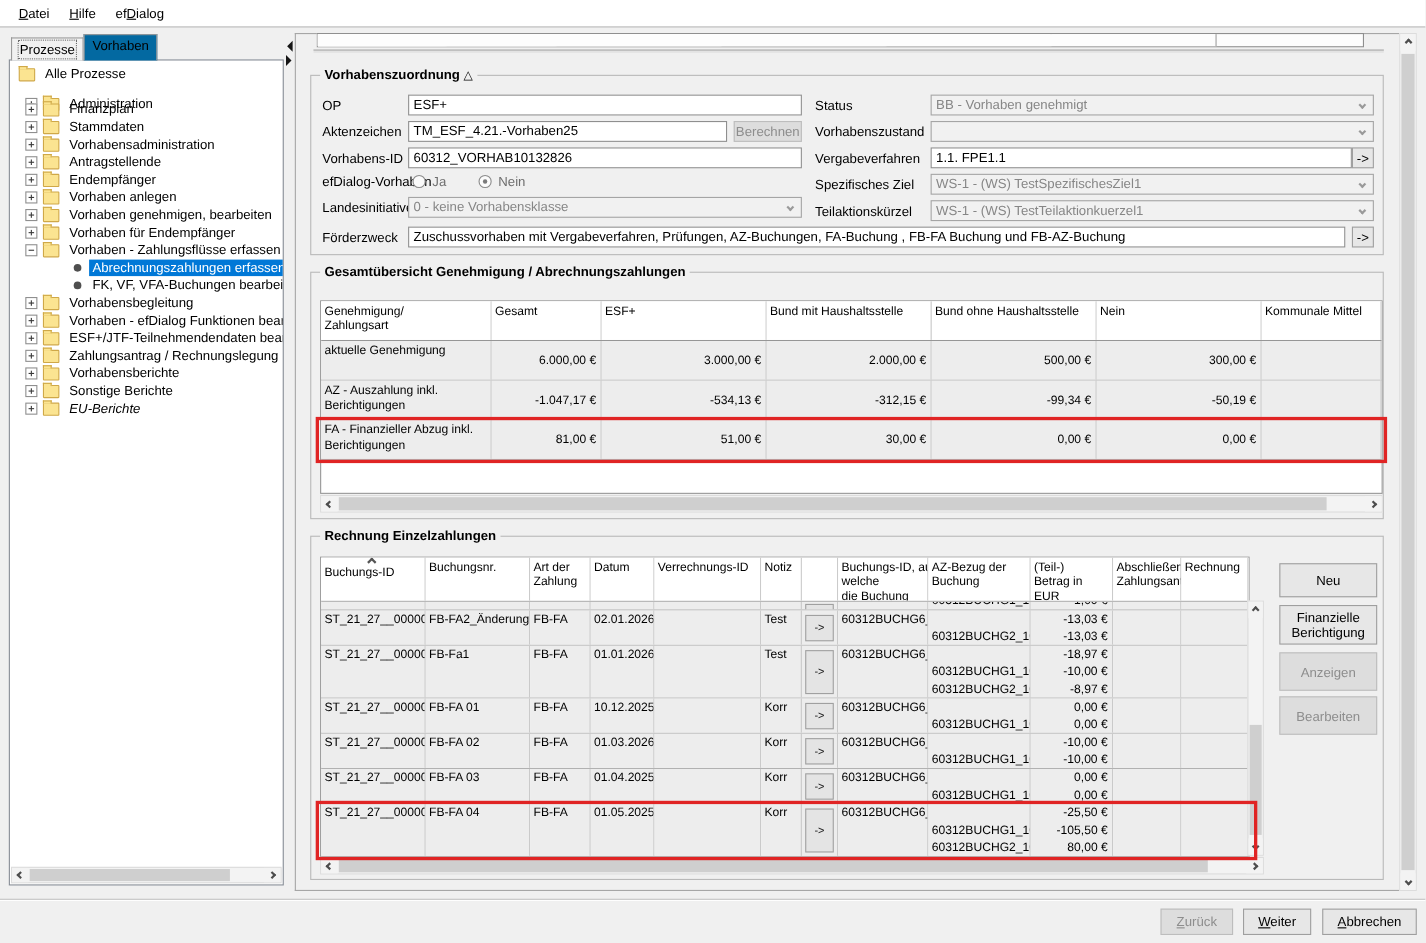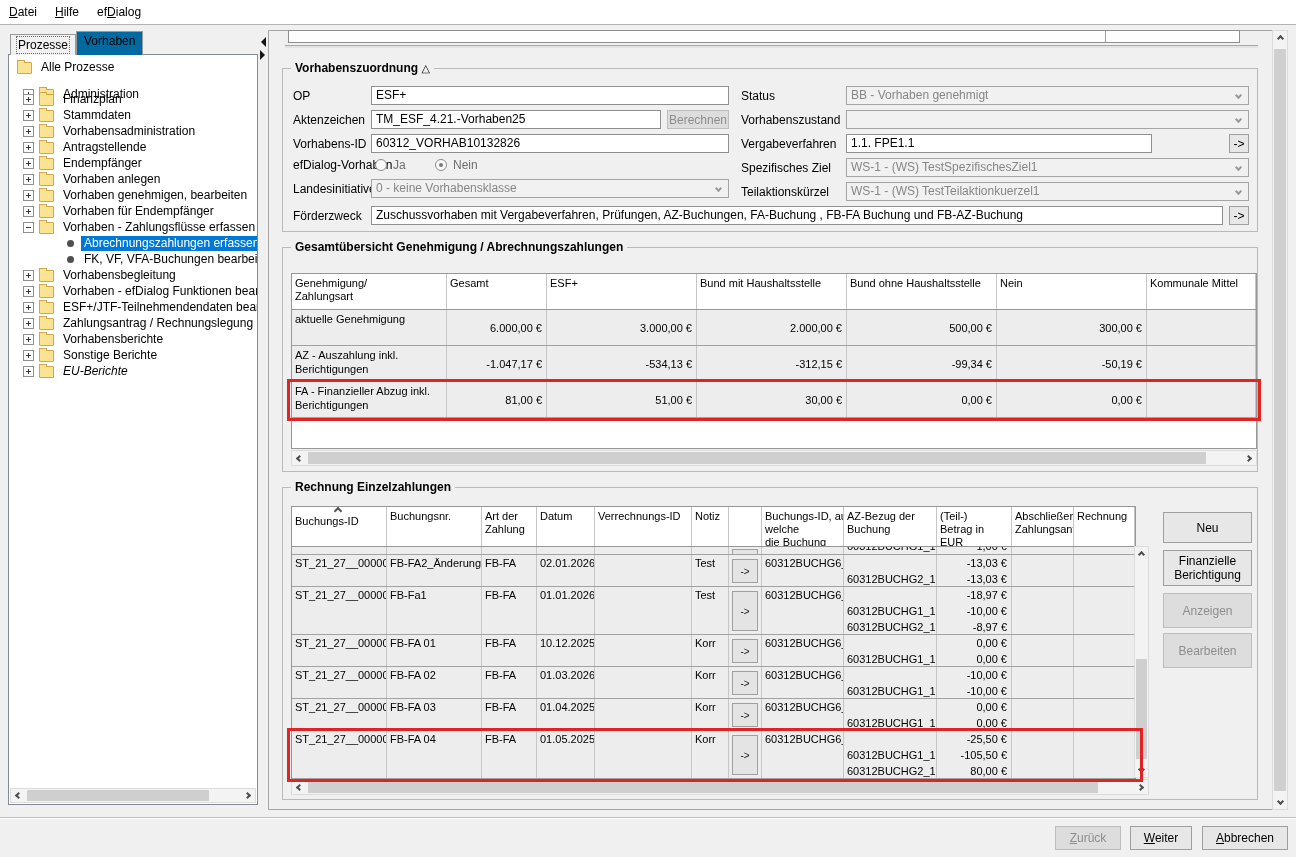--- a/index.html
+++ b/index.html
@@ -1,21 +1,21 @@
 <!DOCTYPE html>
 <html><head>
 <meta charset="utf-8">
 <style>
 *{margin:0;padding:0;box-sizing:border-box}
 html,body{width:1296px;height:857px}
 body{font-family:"Liberation Sans",sans-serif;font-size:12px;background:#f0f0f0;color:#000;position:relative;overflow:hidden}
 u{text-decoration:underline}
 button{font-family:"Liberation Sans",sans-serif}
 
-.menubar{position:absolute;left:0;top:0;right:0;height:25px;background:#fff;border-bottom:1px solid #b3b3b3;display:flex;align-items:center;padding-left:0}
+.menubar{position:absolute;left:0;top:0;right:0;height:25px;background:#fff;border-bottom:1px solid #b3b3b3;display:flex;align-items:center;padding-left:8px}
 .menu-item{padding:4px 9px;cursor:default}
 
 .sidebar{position:absolute;left:8px;top:34px;width:250px;height:771px}
 .tabs{position:absolute;left:2px;top:0;height:21px;display:flex;align-items:flex-end;z-index:3}
 .tab{border:1px solid #9a9a9a;border-bottom:none;background:#0369a1;padding:2px 7px 3px;height:24px;position:relative}
 .tab.active{height:21px;padding-top:3px;background:#f1f1f1;z-index:4}
 .tab.active .tab-inner{outline:1px dotted #6a6a6a;outline-offset:1px}
 .treebox{position:absolute;left:0;top:20px;right:0;bottom:0;background:#fff;border:1px solid #848a93;overflow:hidden}
 .titem{position:absolute;height:16px;display:flex;align-items:center;white-space:nowrap}
 .expander{position:relative;width:11px;height:11px;border:1px solid #8f8f8f;background:#fff;margin-right:5px;flex:none}
@@ -268,21 +268,21 @@
 
   <span class="flabel" style="left:458px;top:44px">Vorhabenszustand</span>
   <div class="dd" style="left:563px;top:41px;width:403px">
     <span></span>
     <span class="ddbtn">
         <i class="chev d gray"></i>
       </span>
   </div>
 
   <span class="flabel" style="left:458px;top:68px">Vergabeverfahren</span>
-  <div class="tf" style="left:563px;top:65px;width:306px"><span>1.1. FPE1.1</span></div>
+  <div class="tf" style="left:563px;top:65px;width:383px"><span>1.1. FPE1.1</span></div>
   <button class="btn" style="left:946px;top:65px;width:20px;height:19px">-&gt;</button>
 
   <span class="flabel" style="left:458px;top:92px">Spezifisches Ziel</span>
   <div class="dd" style="left:563px;top:89px;width:403px">
     <span>WS-1 - (WS) TestSpezifischesZiel1</span>
     <span class="ddbtn">
         <i class="chev d gray"></i>
       </span>
   </div>
 

